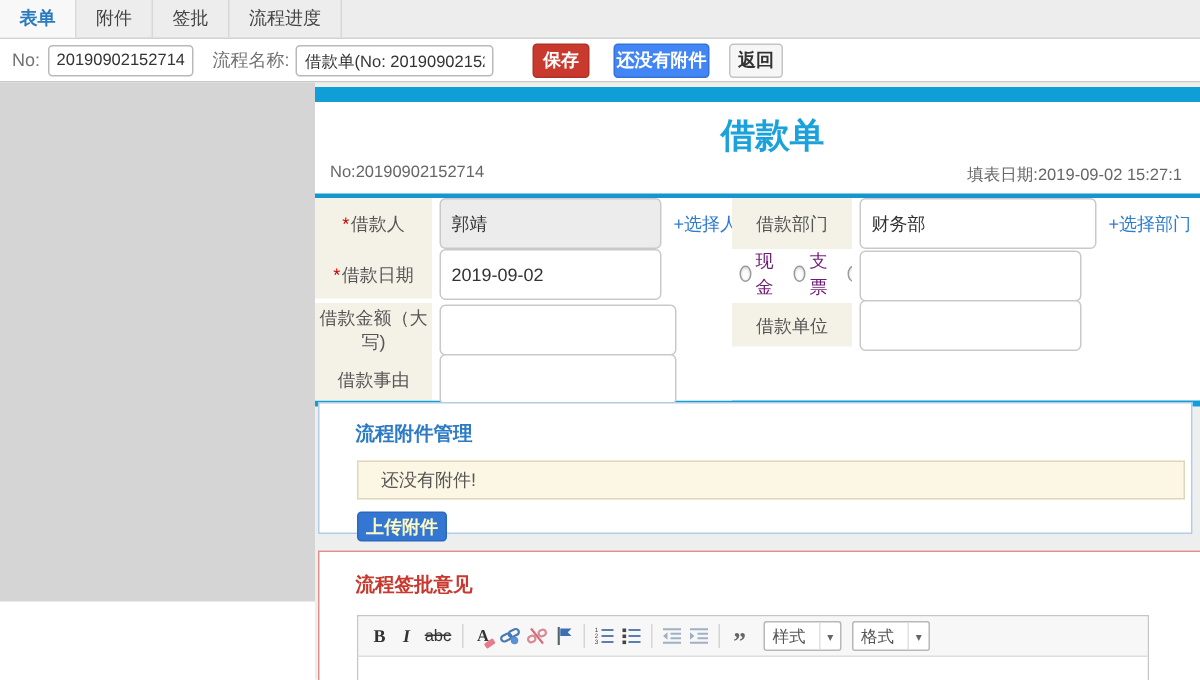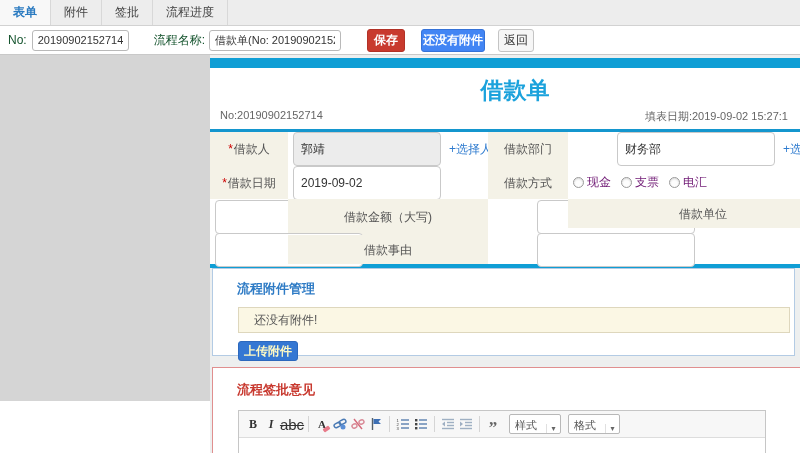--- a/index.html
+++ b/index.html
@@ -9,32 +9,32 @@
   
   .tabbar { position:absolute; top:0; left:0; width:800px; height:26px;
     background:#ededed; border-bottom:1px solid #d2d2d2; display:flex; }
   .tab { padding:0 13px; line-height:25px; font-size:12px; color:#444;
     border-right:1px solid #d8d8d8; cursor:pointer; }
   .tab.active { background:#f8f8f8; color:#2a7ac0; font-weight:bold; }
 
   
   .topbar { position:absolute; top:26px; left:0; width:800px; height:29px;
     background:#fff; border-bottom:1px solid #c9c9c9; display:flex; align-items:center; }
-  .topbar label { font-size:12px; color:#14532d; }
+  .topbar label { font-size:12px; color:#737373; }
   .lbl-no { margin-left:8px; }
   .inp { height:21px; border:1px solid #b9b9b9; border-radius:3px; padding:0 5px;
     font-size:11px; color:#333; font-family:inherit;text-align:right; }
   #no-input { width:97px; margin-left:5px; }
-  .lbl-proc { margin-left:25px; }
+  .lbl-proc { margin-left:13px; }
   #proc-input { width:132px; margin-left:4px; }
   .btn { height:23px; border-radius:3px; font-size:12px; font-weight:bold;
     border:1px solid transparent; cursor:pointer; font-family:inherit; }
   .btn-save { margin-left:26px; width:38px; background:#c83a2e; color:#fff; border-color:#b23227; }
   .btn-next { margin-left:16px; width:64px; background:#4285f4; color:#fff; border-color:#3572d8; }
-  .btn-back { margin-left:13px; width:36px; background:#f6f6f6; color:#333; border-color:#c4c4c4; font-weight:normal; }
+  .btn-back { margin-left:13px; width:36px; background:#f6f6f6; color:#333; border-color:#c4c4c4; font-weight:bold; }
 
   
   .content { position:absolute; top:55px; left:0; width:800px; height:346px; background:#d5d5d5; }
   .panel-bg { position:absolute; left:210px; top:0; width:590px; height:398px; background:#edefef; }
 
   
   .sec-form { position:absolute; left:210px; top:3px; width:610px; background:#fff; }
   .cyanbar { height:10px; background:#0f9ed5; }
   .form-title { text-align:center; margin-top:7px; font-size:23px; font-weight:bold; color:#1ba2dc; height:30px; line-height:30px; }
   .no-row { position:relative; height:20px; margin:0 10px; font-size:11px; color:#666; }
@@ -42,21 +42,21 @@
   .no-row .date-text { position:absolute; right:22px; top:4px; }
   .divider { height:3px; background:#1496ce; margin-top:4px; }
   .fields { display:grid; grid-template-columns:78px 200px 80px auto; }
   .cell-label { background:#f4f2e7; display:flex; align-items:center; justify-content:center;
     font-size:12px; color:#555; text-align:center; padding:2px 3px; line-height:16px; }
   .req { color:#cc0000; margin-right:1px; }
   .cell-field { display:flex; align-items:center; padding-left:5px; background:#fff; }
   .r1 { height:34px; } .r2 { height:33px; } .r3 { height:36px; } .r4 { height:29px; }
   .f-inp { height:23px; border:1px solid #c9c9c9; border-radius:4px; padding:16px 7px;
     font-size:12px; color:#333; font-family:inherit; background:#fff; }
-  .w1 { width:148px; } .w2 { width:158px;margin-left:44px; }
+  .w1 { width:148px; } .w2 { width:158px; }
   .readonly { background:#ececec; }
   a.sel-link { font-size:12px; color:#2e7bcf; text-decoration:none; margin-left:8px; white-space:nowrap; }
   .radios { display:flex; align-items:center; gap:10px; }
   .radio-opt { display:flex; align-items:center; gap:3px; cursor:pointer; }
   .radio-dot { width:11px; height:11px; border:1px solid #9a9a9a; border-radius:50%;
     background:#fdfdfd; box-shadow:inset 0 1px 2px rgba(0,0,0,.15); }
   .radio-opt span.rlbl { font-size:12px; color:#701a75; }
   .cyanbar-b { height:4px; background:#0f9ed5; }
 
   
@@ -72,28 +72,28 @@
   .sec-sign { position:absolute; left:212px; top:312px; width:610px; height:120px;
     background:#fff; border:1px solid #e08f8f; }
   .h-red { margin:13px 0 0 24px; font-size:13px; font-weight:bold; color:#c8392f; }
   .editor { margin:11px 0 0 25px; width:528px; border:1px solid #c6c6c6; background:#fff; }
   .ed-toolbar { height:27px; background:#f7f7f7; border-bottom:1px solid #ddd;
     display:flex; align-items:center; padding:0 5px; }
   .ed-btn { width:16px; height:18px; display:flex; align-items:center; justify-content:center;
     cursor:pointer; margin:0 1px; font-size:12px; color:#333; }
   .tg-b { font-family:"Liberation Serif",serif; font-weight:bold; }
   .tg-i { font-family:"Liberation Serif",serif; font-weight:bold; font-style:italic; }
-  .tg-abc { font-size:15px; text-decoration:line-through; letter-spacing:0; width:22px; }
+  .tg-abc { font-size:11px; text-decoration:line-through; letter-spacing:0; width:22px; }
   .tg-q { font-family:"Liberation Serif",serif; font-weight:bold; font-size:17px; color:#666; line-height:10px; padding-top:8px; }
   .ed-sep { width:1px; height:16px; background:#d5d5d5; margin:0 4px; }
   .rf { position:relative; font-family:"Liberation Serif",serif; font-weight:bold; font-size:11px; }
   .rf::after { content:""; position:absolute; right:0; bottom:2px; width:7px; height:4px;
     background:#e87b8a; transform:rotate(-35deg); border-radius:1px; }
   .dd { display:flex; width:52px; height:20px; border:1px solid #b8b8b8; border-radius:2px;
-    background:#fff; margin-left:7px; cursor:pointer;align-items:flex-end; }
+    background:#fff; margin-left:7px; cursor:pointer; }
   .dd .dd-label { flex:1; font-size:11px; color:#555; padding:2px 0 0 5px; }
   .dd .dd-arrow { width:14px; border-left:1px solid #e0e0e0; display:flex; align-items:center;
     justify-content:center; }
   .dd .dd-arrow::after { content:"▾"; font-size:8px; color:#666; }
   .ed-content { height:60px; background:#fff; }
   svg { display:block; }
 </style>
 </head>
 <body>
 
@@ -143,23 +143,20 @@
         <input class="f-inp w2" value="财务部" style="">
         <a href="#" class="sel-link">+选择部门</a>
       </div>
 
       <div class="cell-label r2">
         <span class="req">*</span>
         <span>借款日期</span>
       </div>
       <div class="cell-field r2">
         <input class="f-inp w1" value="2019-09-02" style="">
-      </div>
-      <div class="cell-label r2">
-        <span>借款方式</span>
       </div>
       <div class="cell-field r2">
         <div class="radios">
           <span class="radio-opt">
             <span class="radio-dot"></span>
             <span class="rlbl">现金</span>
           </span>
           <span class="radio-opt">
             <span class="radio-dot"></span>
             <span class="rlbl">支票</span>

